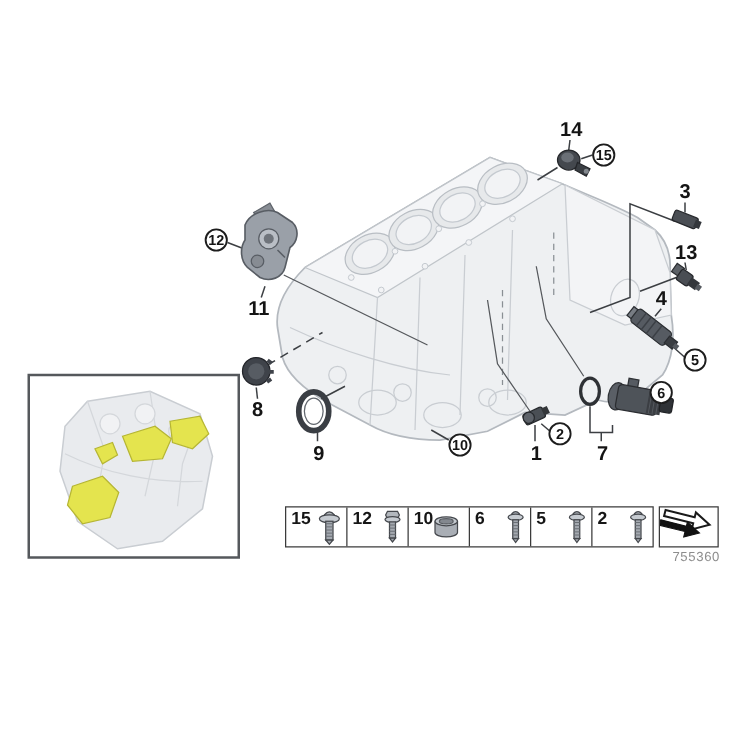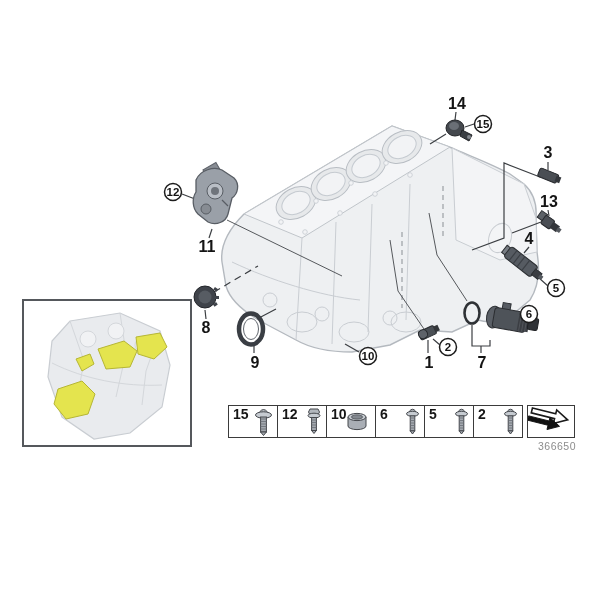--- a/index.html
+++ b/index.html
@@ -291,20 +291,20 @@
     <div class="arrowbox">
       <svg width="45" height="30" viewBox="0 0 45 30">
         <g transform="rotate(14 20 10)">
           <path d="M3,6 L27,6 L27,2 L40,9 L27,16 L27,11 L3,11 Z" fill="#ffffff" stroke="#1a1a1a" stroke-width="1.6"></path>
         </g>
         <g transform="rotate(14 18 16) translate(-3 9) scale(0.88)">
           <path d="M3,6 L27,6 L27,2 L40,9 L27,16 L27,11 L3,11 Z" fill="#111111" stroke="#111111"></path>
         </g>
       </svg>
     </div>
-    <div class="dwgnum">366650</div>
+    <div class="dwgnum">755360</div>
   </div>
 
   <div class="footer">
     
     
   </div>
 </div>
 
 </body></html>

